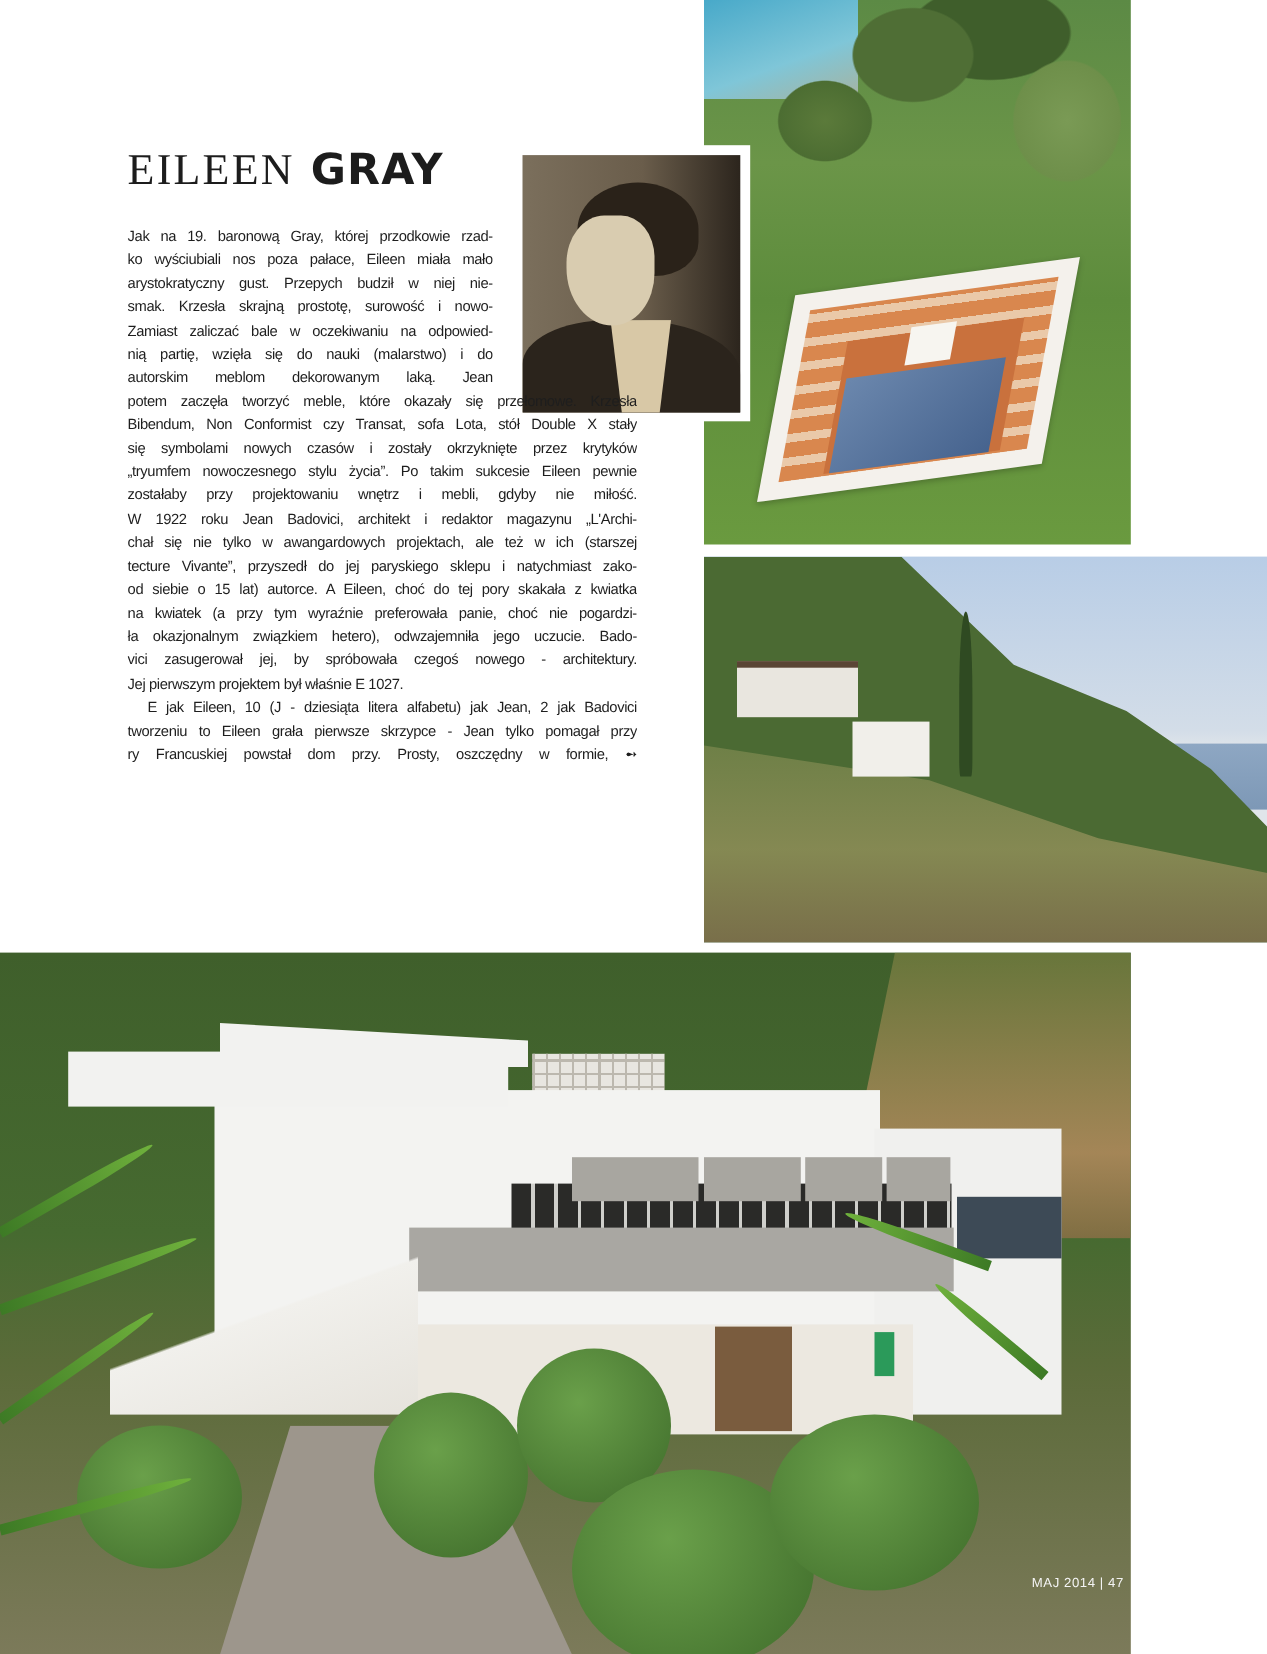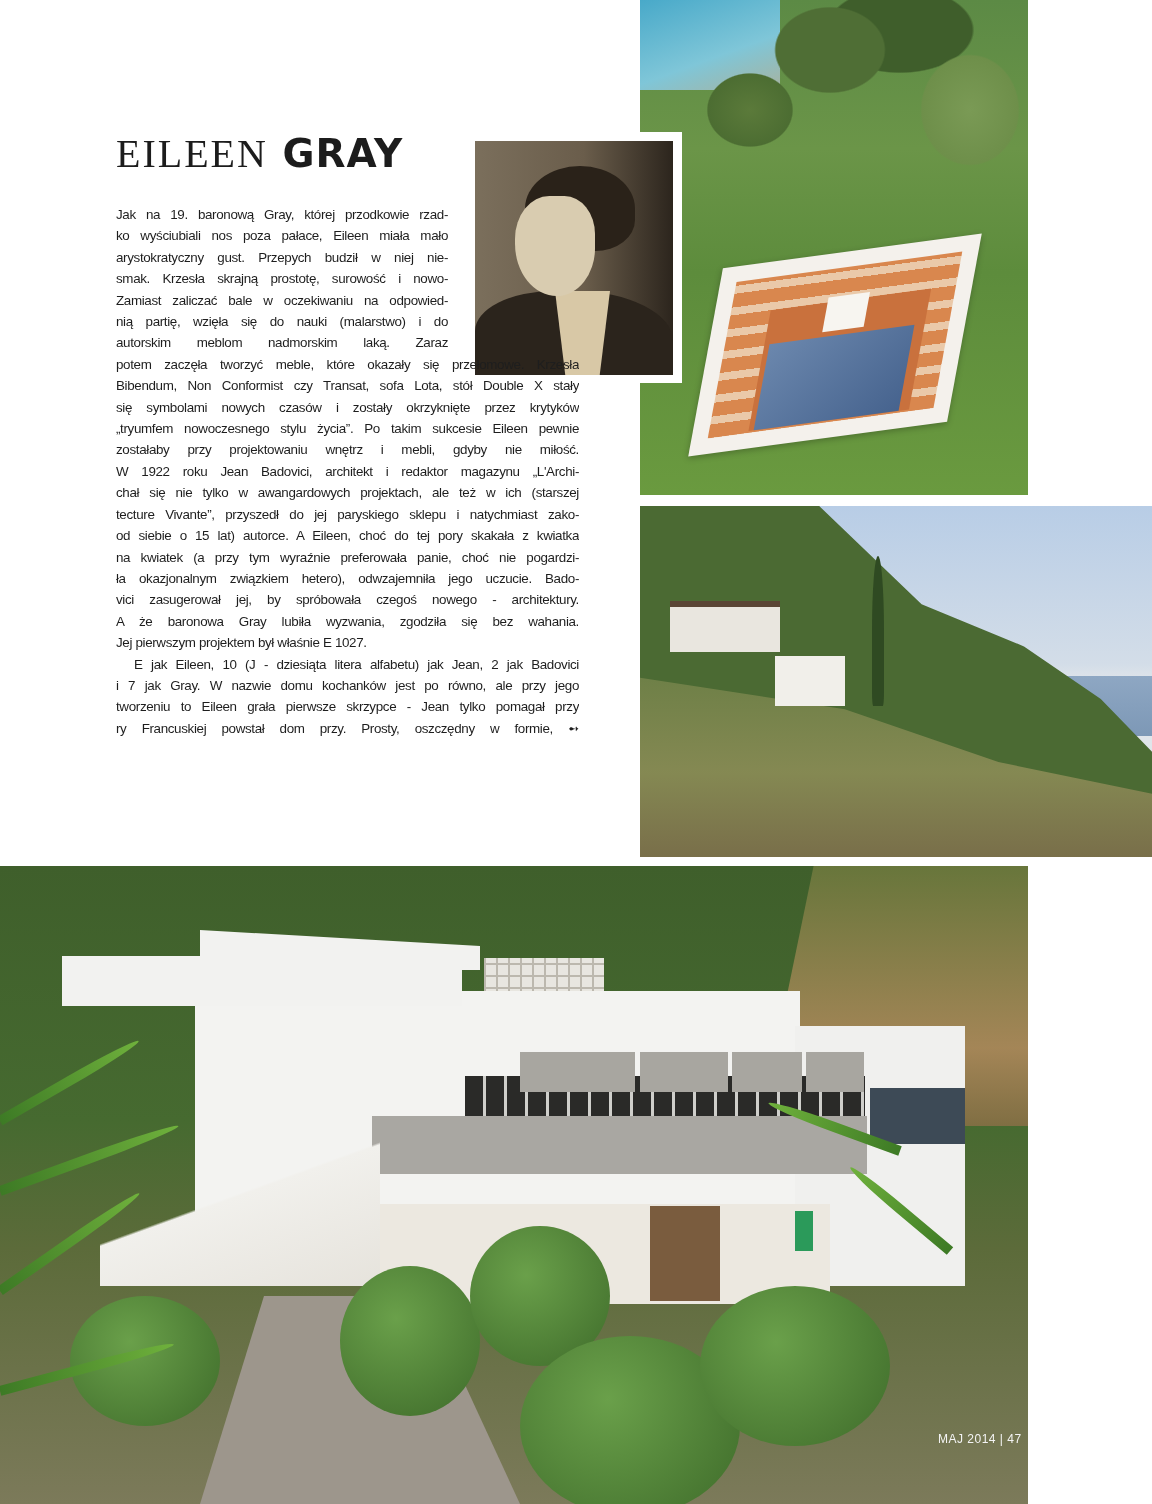--- a/index.html
+++ b/index.html
@@ -166,34 +166,32 @@
   <span class="bold">GRAY</span>
 </h1>
 
 <div class="body-text">
   <span class="line narrow">Jak na 19. baronową Gray, której przodkowie rzad-</span>
   <span class="line narrow">ko wyściubiali nos poza pałace, Eileen miała mało</span>
   <span class="line narrow">arystokratyczny gust. Przepych budził w niej nie-</span>
   <span class="line narrow">smak. Krzesła skrajną prostotę, surowość i nowo-</span>
   <span class="line narrow">Zamiast zaliczać bale w oczekiwaniu na odpowied-</span>
   <span class="line narrow">nią partię, wzięła się do nauki (malarstwo) i do</span>
-  <span class="line narrow">autorskim meblom nadmorskim laką. Zaraz</span>
+  <span class="line narrow">autorskim meblom dekorowanym laką. Jean</span>
   <span class="line wide">potem zaczęła tworzyć meble, które okazały się przełomowe. Krzesła</span>
   <span class="line wide">Bibendum, Non Conformist czy Transat, sofa Lota, stół Double X stały</span>
   <span class="line wide">się symbolami nowych czasów i zostały okrzyknięte przez krytyków</span>
   <span class="line wide">„tryumfem nowoczesnego stylu życia”. Po takim sukcesie Eileen pewnie</span>
   <span class="line wide">zostałaby przy projektowaniu wnętrz i mebli, gdyby nie miłość.</span>
   <span class="line wide">W 1922 roku Jean Badovici, architekt i redaktor magazynu „L'Archi-</span>
   <span class="line wide">chał się nie tylko w awangardowych projektach, ale też w ich (starszej</span>
   <span class="line wide">tecture Vivante”, przyszedł do jej paryskiego sklepu i natychmiast zako-</span>
   <span class="line wide">od siebie o 15 lat) autorce. A Eileen, choć do tej pory skakała z kwiatka</span>
   <span class="line wide">na kwiatek (a przy tym wyraźnie preferowała panie, choć nie pogardzi-</span>
   <span class="line wide">ła okazjonalnym związkiem hetero), odwzajemniła jego uczucie. Bado-</span>
   <span class="line wide">vici zasugerował jej, by spróbowała czegoś nowego - architektury.</span>
-  <span class="line wide">A że baronowa Gray lubiła wyzwania, zgodziła się bez wahania.</span>
   <span class="line wide last">Jej pierwszym projektem był właśnie E 1027.</span>
   <span class="line wide indent">E jak Eileen, 10 (J - dziesiąta litera alfabetu) jak Jean, 2 jak Badovici</span>
-  <span class="line wide">i 7 jak Gray. W nazwie domu kochanków jest po równo, ale przy jego</span>
   <span class="line wide">tworzeniu to Eileen grała pierwsze skrzypce - Jean tylko pomagał przy</span>
   <span class="line wide">ry Francuskiej powstał dom przy. Prosty, oszczędny w formie, ➻</span>
 </div>
 
 <div class="footer-folio">MAJ 2014 | 47</div>
 
 </body></html>

